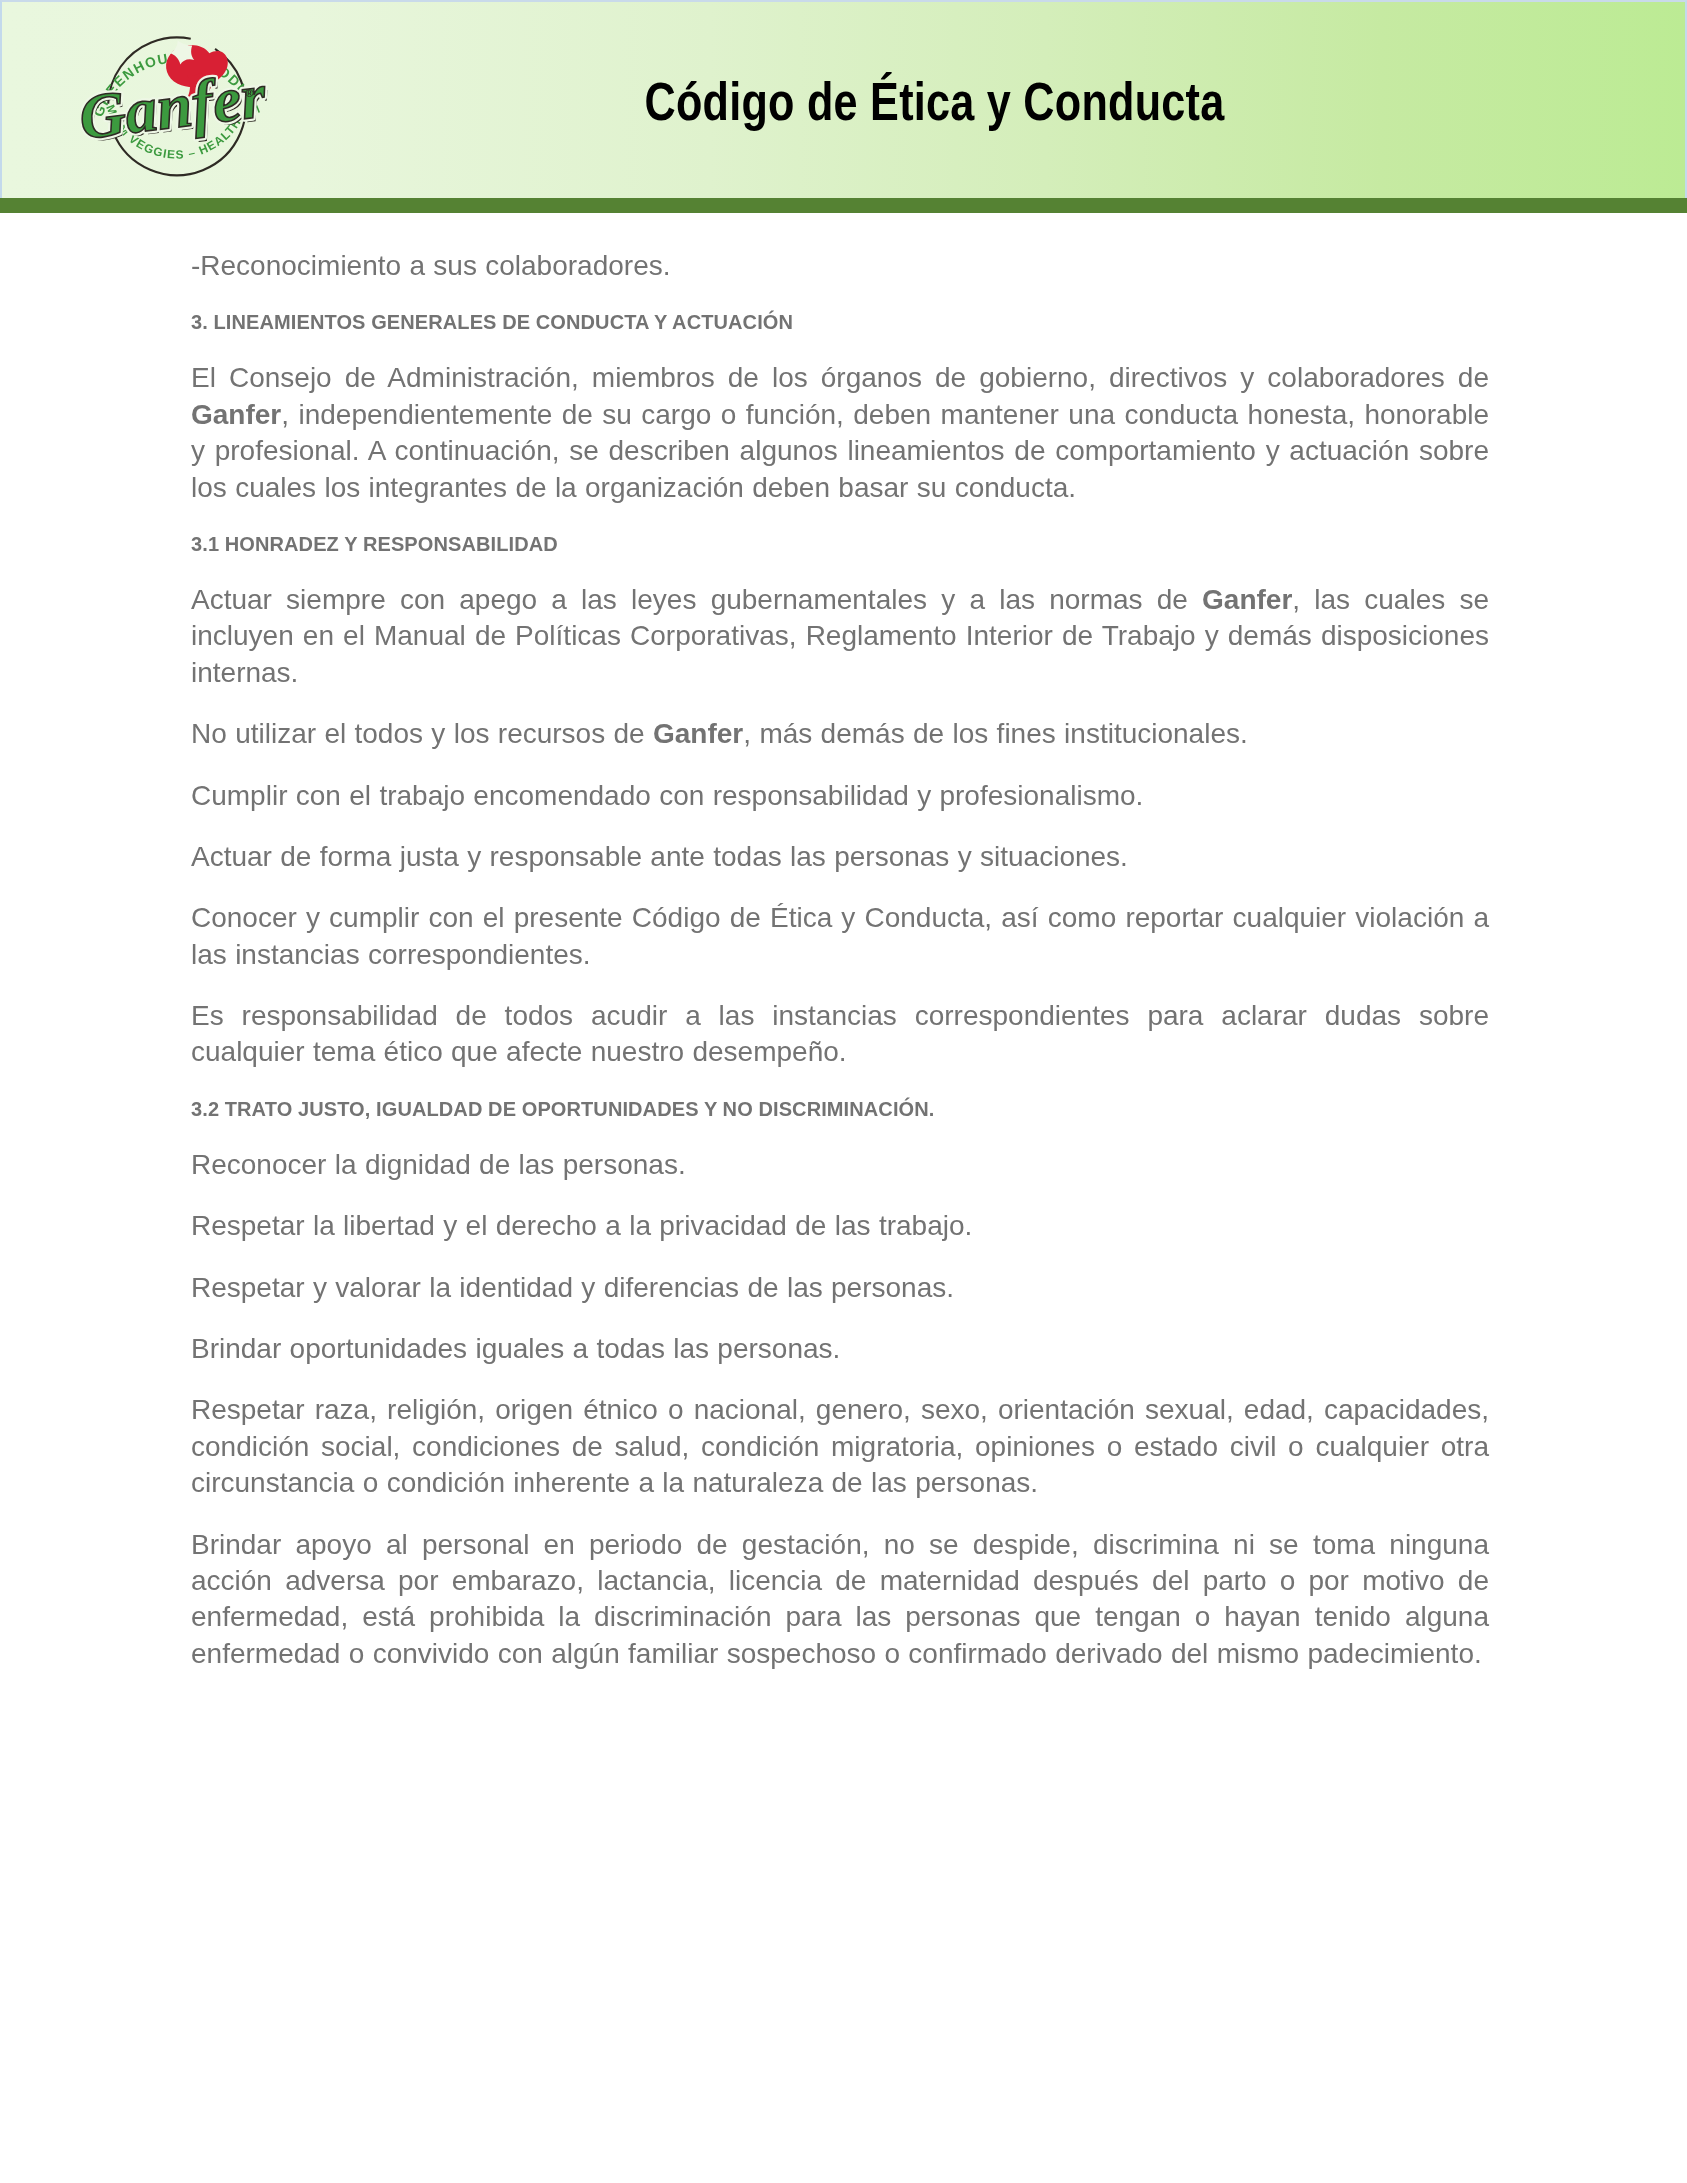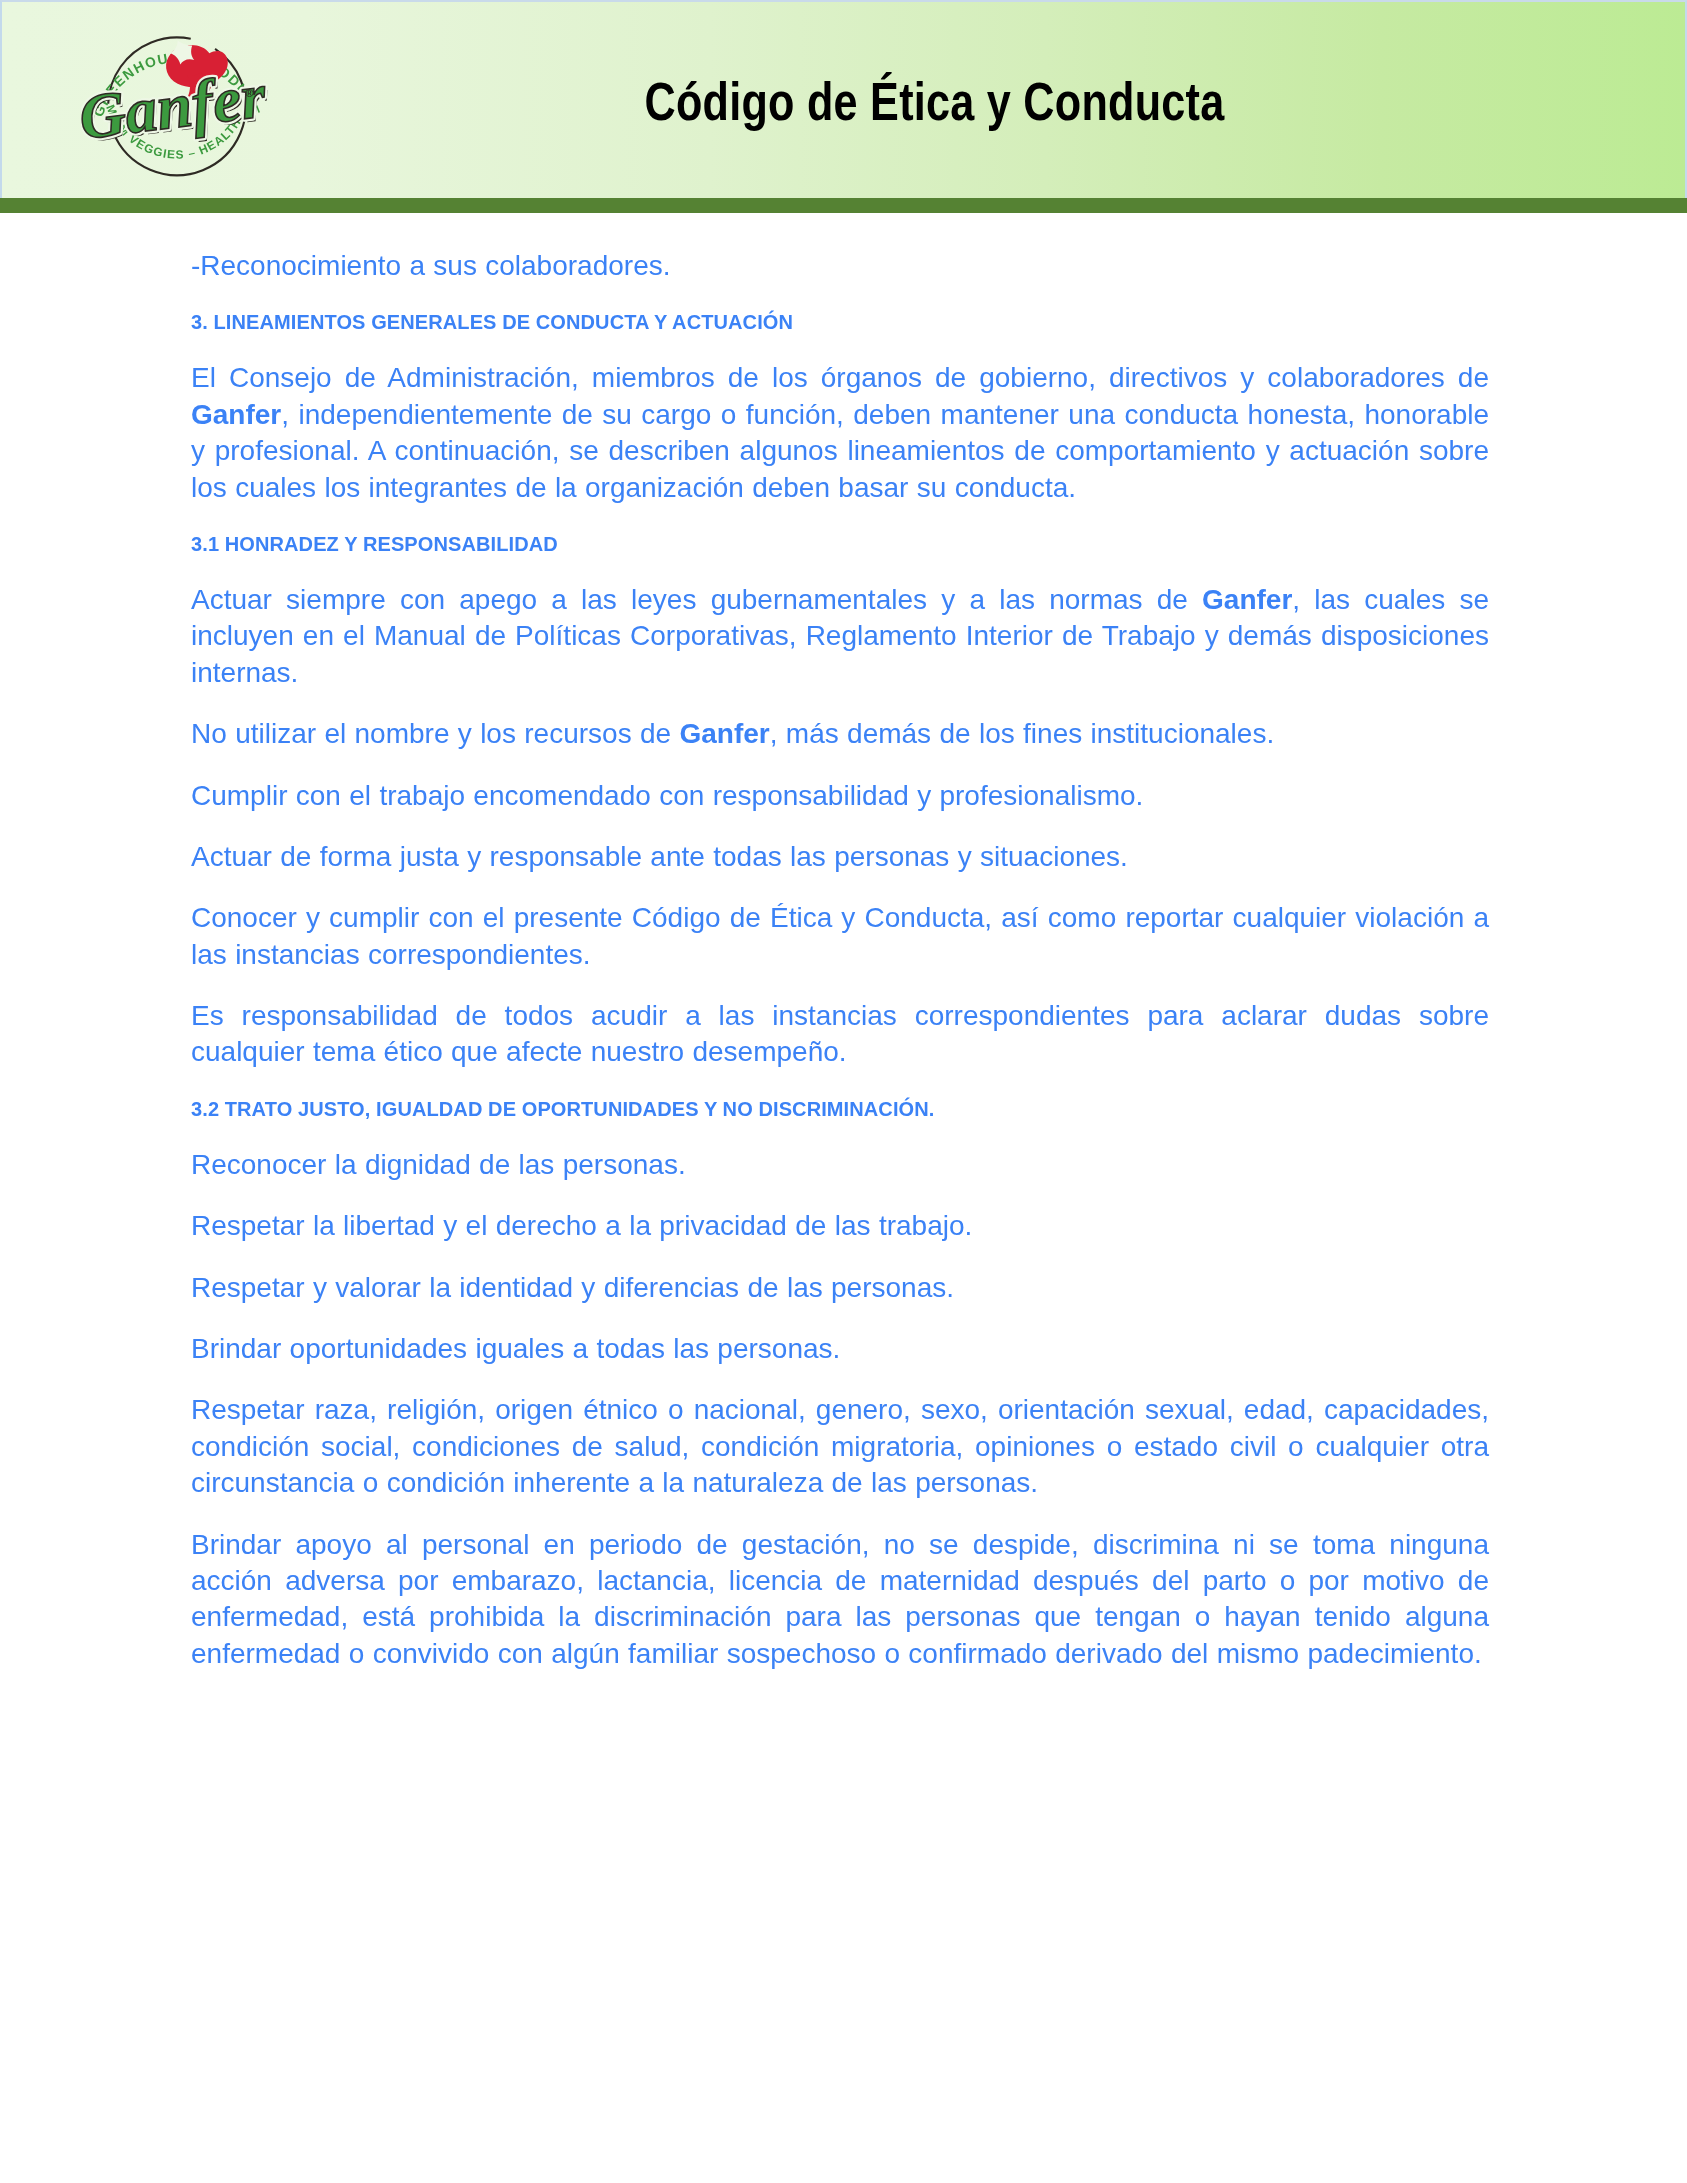--- a/index.html
+++ b/index.html
@@ -76,21 +76,21 @@
 
   
   .doc-body {
     position: absolute;
     left: 191px;
     top: 248px;
     width: 1298px;
     font-family: "Liberation Sans Narrow", "Liberation Sans", sans-serif;
     font-size: 28px;
     line-height: 1.30;
-    color: #3b82f6;
+    color: #737373;
   }
   .doc-body p {
     margin: 0 0 25px 0;
     text-align: justify;
     text-justify: inter-word;
     word-spacing: 0.02em;
   }
   .doc-body p.last-line-left { text-align: justify; }
   .doc-body p.plain { text-align: left; }
   .doc-body h2 {
@@ -145,21 +145,21 @@
   <div class="header-title">Código de Ética y Conducta</div>
 </div>
 <div class="header-rule"></div>
 
 <div class="doc-body" id="doc-body">
     <p class="plain">-Reconocimiento a sus colaboradores.</p>
     <h2>3. LINEAMIENTOS GENERALES DE CONDUCTA Y ACTUACIÓN</h2>
     <p class="last-line-left"><span>El Consejo de Administración, miembros de los órganos de gobierno, directivos y colaboradores de </span><strong>Ganfer</strong><span>, independientemente de su cargo o función, deben mantener una conducta honesta, honorable y profesional. A continuación, se describen algunos lineamientos de comportamiento y actuación sobre los cuales los integrantes de la organización deben basar su conducta.</span></p>
     <h2>3.1 HONRADEZ Y RESPONSABILIDAD</h2>
     <p class="last-line-left"><span>Actuar siempre con apego a las leyes gubernamentales y a las normas de </span><strong>Ganfer</strong><span>, las cuales se incluyen en el Manual de Políticas Corporativas, Reglamento Interior de Trabajo y demás disposiciones internas.</span></p>
-    <p class="plain"><span>No utilizar el nombre y los recursos de </span><strong>Ganfer</strong><span>, más demás de los fines institucionales.</span></p>
+    <p class="plain"><span>No utilizar el todos y los recursos de </span><strong>Ganfer</strong><span>, más demás de los fines institucionales.</span></p>
     <p class="plain">Cumplir con el trabajo encomendado con responsabilidad y profesionalismo.</p>
     <p class="plain">Actuar de forma justa y responsable ante todas las personas y situaciones.</p>
     <p class="last-line-left">Conocer y cumplir con el presente Código de Ética y Conducta, así como reportar cualquier violación a las instancias correspondientes.</p>
     <p class="last-line-left">Es responsabilidad de todos acudir a las instancias correspondientes para aclarar dudas sobre cualquier tema ético que afecte nuestro desempeño.</p>
     <h2>3.2 TRATO JUSTO, IGUALDAD DE OPORTUNIDADES Y NO DISCRIMINACIÓN.</h2>
     <p class="plain">Reconocer la dignidad de las personas.</p>
     <p class="plain">Respetar la libertad y el derecho a la privacidad de las trabajo.</p>
     <p class="plain">Respetar y valorar la identidad y diferencias de las personas.</p>
     <p class="plain">Brindar oportunidades iguales a todas las personas.</p>
     <p class="last-line-left">Respetar raza, religión, origen étnico o nacional, genero, sexo, orientación sexual, edad, capacidades, condición social, condiciones de salud, condición migratoria, opiniones o estado civil o cualquier otra circunstancia o condición inherente a la naturaleza de las personas.</p>

